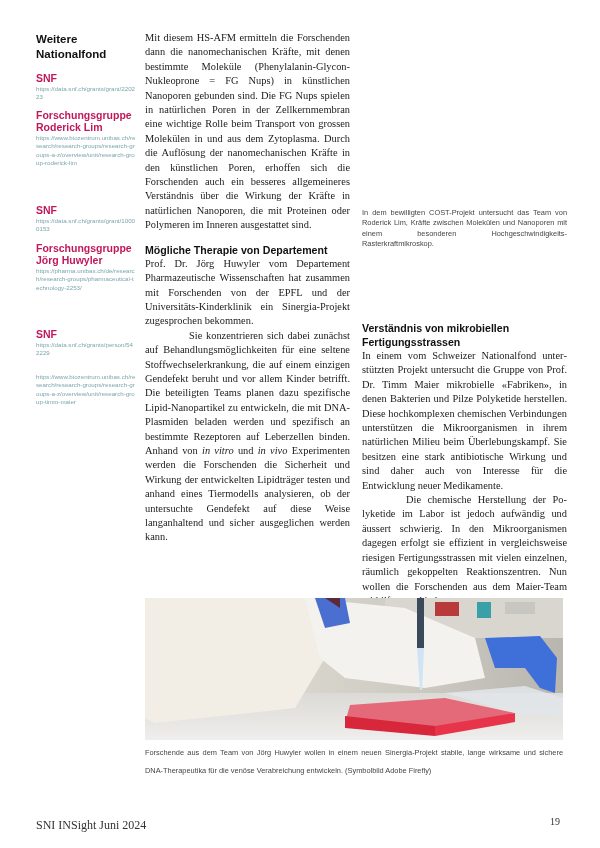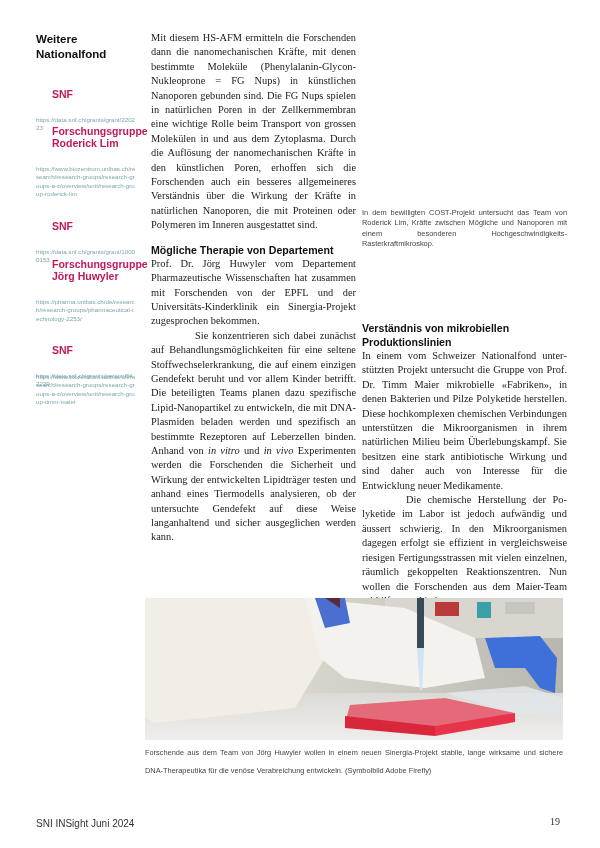--- a/index.html
+++ b/index.html
@@ -1,32 +1,32 @@
 <!DOCTYPE html>
 <html><head>
   <meta charset="utf-8">
   <style>
     html, body { margin: 0; padding: 0; background: #ffffff; }
     body { width: 600px; height: 848px; position: relative; overflow: hidden; font-family: "Liberation Serif", serif; color: #1a1a1a; }
     .sidebar { position: absolute; left: 36px; top: 32px; width: 100px; font-family: "Liberation Sans", sans-serif; }
     .sidebar-title { font-weight: bold; font-size: 11.5px; line-height: 15px; color: #111; margin: 0 0 18px 0; }
     .info-block { position: absolute; left: 0; width: 100px; }
-    .info-heading { font-weight: bold; font-size: 10.5px; line-height: 12px; color: #c0185a; margin: 16px; }
+    .info-heading { font-weight: bold; font-size: 10.5px; line-height: 12px; color: #c0185a; margin: 0; }
     .info-link { font-size: 6.2px; line-height: 8.3px; color: #7aa6ad; margin: 1px 0 0 0; word-break: break-all; text-decoration: none; display: block; }
     .col { position: absolute; font-size: 10.4px; line-height: 14.4px; text-align: justify; hyphens: manual; }
     .col p { margin: 0; }
     .col .indent { text-indent: 44px; }
-    .col1 { left: 151px; top: 31px; width: 205px; }
+    .col1 { left: 145px; top: 31px; width: 205px; }
     .col2 { left: 362px; top: 321px; width: 205px; }
     h3.sec { font-family: "Liberation Sans", sans-serif; font-weight: bold; font-size: 10.6px; line-height: 14px; margin: 0; color: #111; text-align: left; }
     .gap { height: 10px; }
     .photo-caption { position: absolute; left: 362px; top: 208px; width: 205px; font-family: "Liberation Sans", sans-serif; font-size: 7.4px; line-height: 10.4px; color: #444; text-align: justify; }
     .photo { position: absolute; left: 145px; top: 598px; width: 418px; height: 142px; overflow: hidden; background: #d8d4cc; }
     .bottom-caption { position: absolute; left: 145px; top: 744px; width: 418px; font-family: "Liberation Sans", sans-serif; font-size: 7.4px; line-height: 18px; color: #444; text-align: justify; }
-    .footer-left { position: absolute; left: 36px; top: 818px; font-family: Liberation Sans, sans-serif; font-size: 10px; color: #333; }
+    .footer-left { position: absolute; left: 36px; top: 818px; font-family: Liberation Serif, serif; font-size: 12px; color: #333; }
     .footer-right { position: absolute; left: 550px; top: 816px; font-family: Liberation Serif, serif; font-size: 10px; color: #333; }
     em { font-style: italic; }
   </style>
 </head>
 <body>
 
 <div class="sidebar">
   <div class="sidebar-title">
     <div>Weitere</div>
     <div>Nationalfond</div>
@@ -63,24 +63,24 @@
 </div>
 
 <div class="col col1">
   <p>Mit diesem HS-AFM ermitteln die Forschen­den dann die nanomechanischen Kräfte, mit denen bestimmte Moleküle (Phenylalanin-Glycon-Nukleoprone = FG Nups) in künst­lichen Nanoporen gebunden sind. Die FG Nups spielen in natürlichen Poren in der Zellkernmembran eine wichtige Rolle beim Transport von grossen Molekülen in und aus dem Zytoplasma. Durch die Auflösung der nanomechanischen Kräfte in den künstli­chen Poren, erhoffen sich die Forschenden auch ein besseres allgemeineres Verständnis über die Wirkung der Kräfte in natürlichen Nanoporen, die mit Proteinen oder Polyme­ren im Inneren ausgestattet sind.</p>
   <div class="gap"></div>
   <h3 class="sec">Mögliche Therapie von Departement</h3>
   <p>Prof. Dr. Jörg Huwyler vom Departement Pharmazeutische Wissenschaften hat zu­sammen mit Forschenden von der EPFL und der Universitäts-Kinderklinik ein Sinergia-Projekt zugesprochen bekommen.</p>
   <p class="indent"><span>Sie konzentrieren sich dabei zu­nächst auf Behandlungsmöglichkeiten für eine seltene Stoffwechselerkrankung, die auf einem einzigen Gendefekt beruht und vor allem Kinder betrifft. Die beteiligten Teams planen dazu spezifische Lipid-Nanopartikel zu entwickeln, die mit DNA-Plasmiden be­laden werden und spezifisch an bestimmte Rezeptoren auf Leberzellen binden. Anhand von</span> <em>in vitro</em> <span>und</span> <em>in vivo</em> <span>Experimenten wer­den die Forschenden die Sicherheit und Wirkung der entwickelten Lipidträger testen und anhand eines Tiermodells analysieren, ob der untersuchte Gendefekt auf diese Wei­se langanhaltend und sicher ausgeglichen werden kann.</span></p>
 </div>
 
-<div class="photo-caption">In dem bewilligten COST-Projekt untersucht das Team von Roderick Lim, Kräfte zwischen Mögliche und Na­noporen mit einem besonderen Hochgeschwindigkeits-Rasterkraftmikroskop.</div>
+<div class="photo-caption">In dem bewilligten COST-Projekt untersucht das Team von Roderick Lim, Kräfte zwischen Molekülen und Na­noporen mit einem besonderen Hochgeschwindigkeits-Rasterkraftmikroskop.</div>
 
 <div class="col col2">
-  <h3 class="sec">Verständnis von mikrobiellen Produktionslinien</h3>
+  <h3 class="sec">Verständnis von mikrobiellen Fertigungsstrassen</h3>
   <p>In einem vom Schweizer Nationalfond unter­stützten Projekt untersucht die Gruppe von Prof. Dr. Timm Maier mikrobielle «Fabriken», in denen Bakterien und Pilze Polyketide her­stellen. Diese hochkomplexen chemischen Verbindungen unterstützen die Mikroorga­nismen in ihrem natürlichen Milieu beim Überlebungskampf. Sie besitzen eine stark antibiotische Wirkung und sind daher auch von Interesse für die Entwicklung neuer Me­dikamente.</p>
   <p class="indent">Die chemische Herstellung der Po­lyketide im Labor ist jedoch aufwändig und äussert schwierig. In den Mikroorganismen dagegen erfolgt sie effizient in vergleichs­weise riesigen Fertigungsstrassen mit vielen einzelnen, räumlich gekoppelten Reaktions­zentren. Nun wollen die Forschenden aus dem Maier-Team mithilfe verschiedener</p>
 </div>
 
 <div class="photo">
   <svg width="418" height="142" viewBox="0 0 418 142">
     <defs>
       <linearGradient id="bg" x1="0" y1="0" x2="1" y2="0">
         <stop offset="0" stop-color="#e8e4dc"></stop>
         <stop offset="0.6" stop-color="#cfccc4"></stop>

